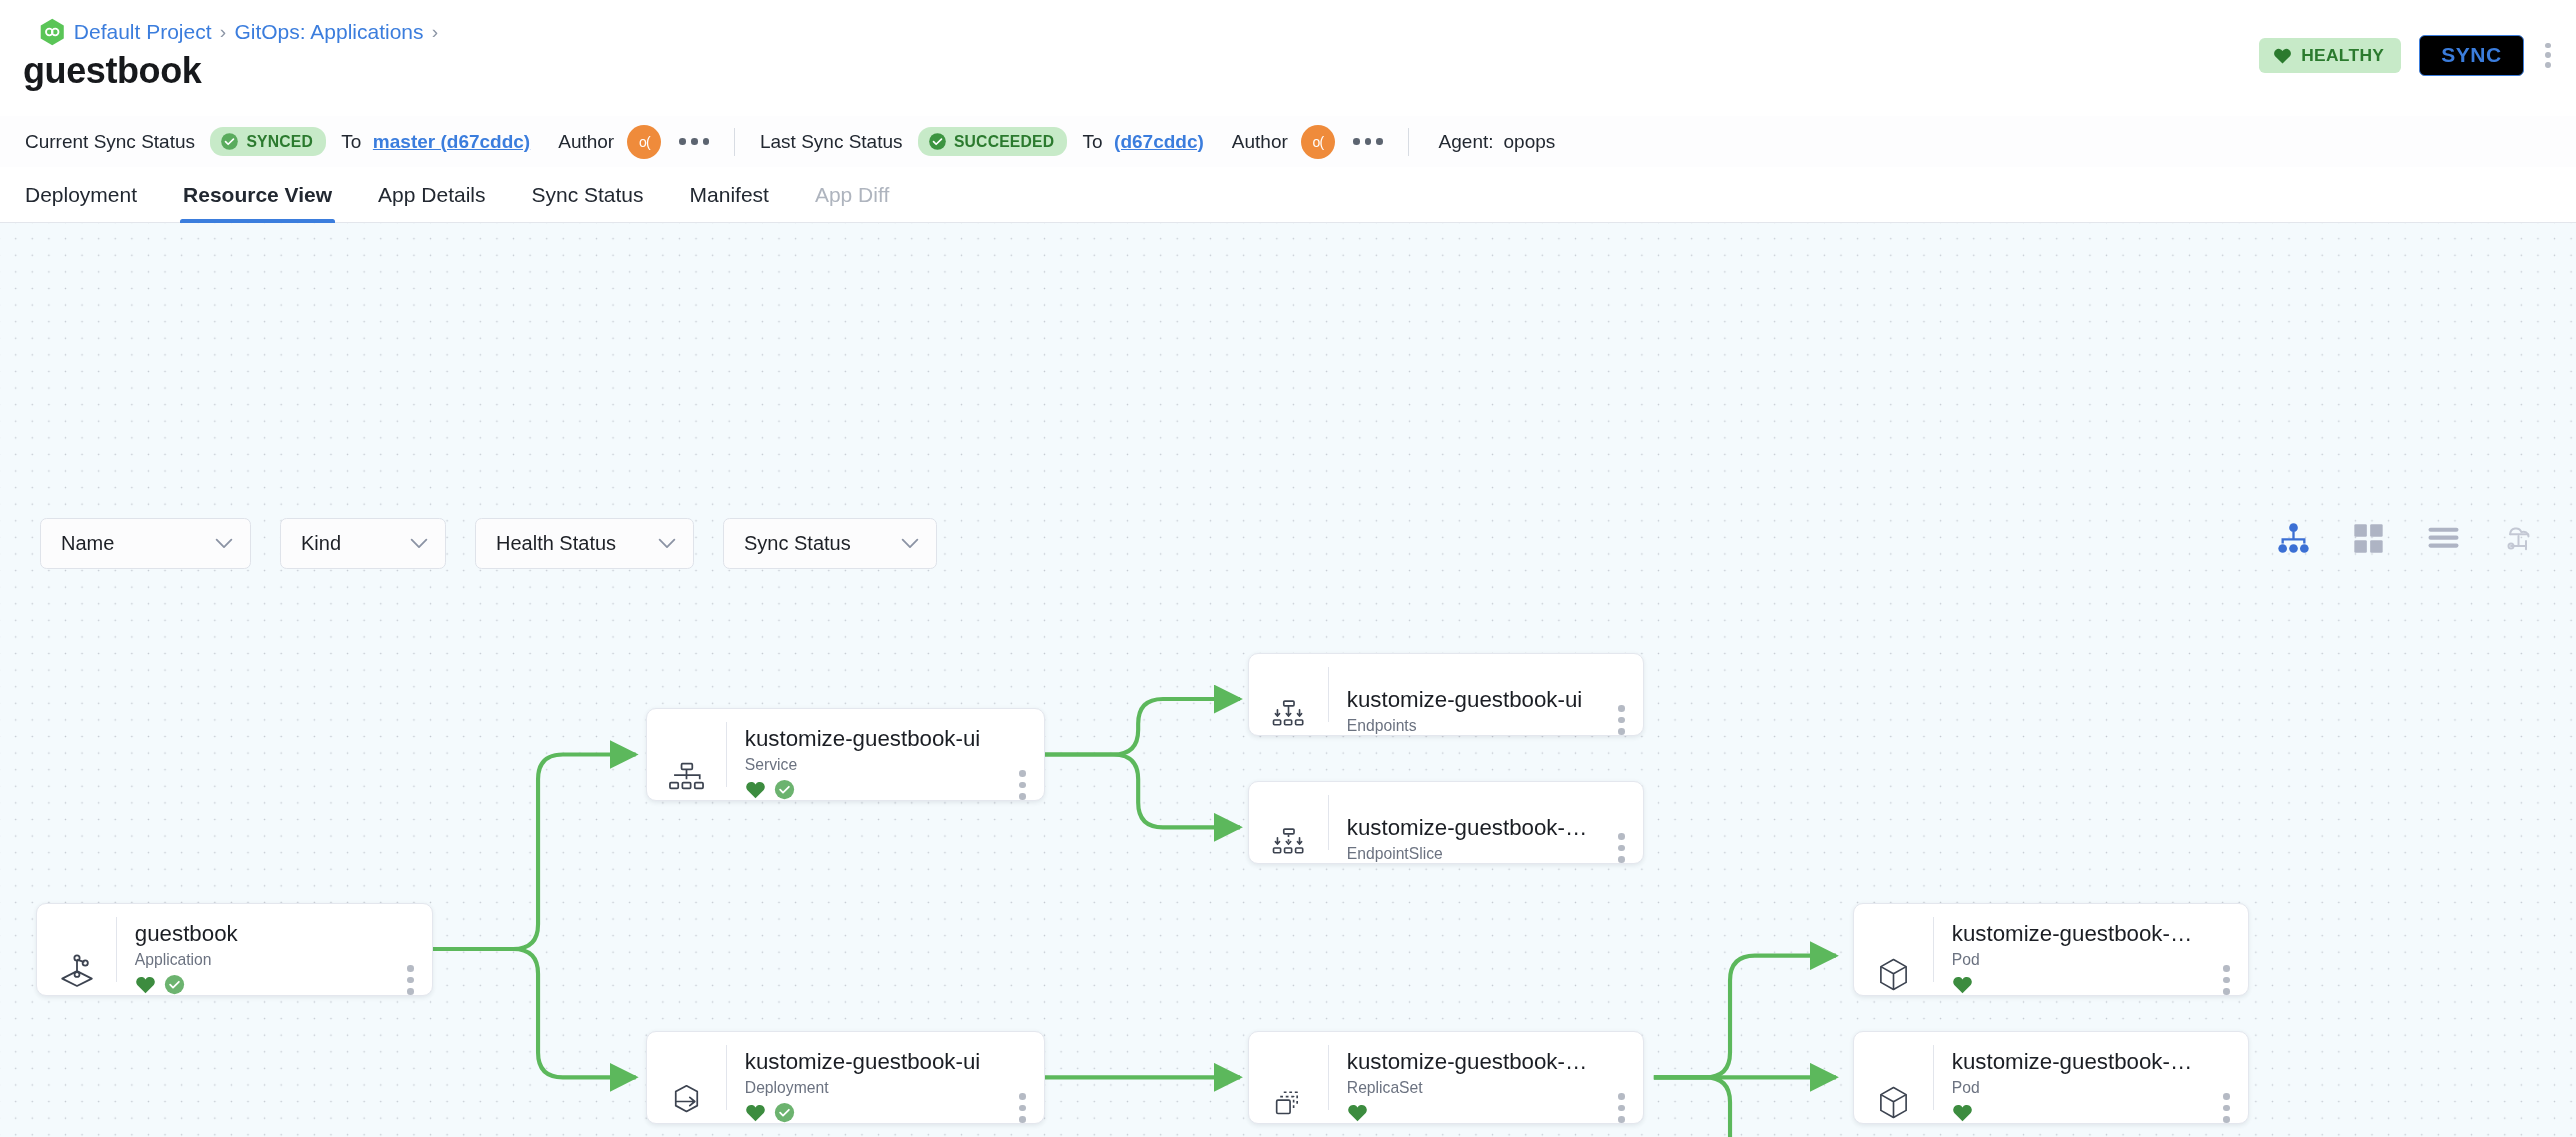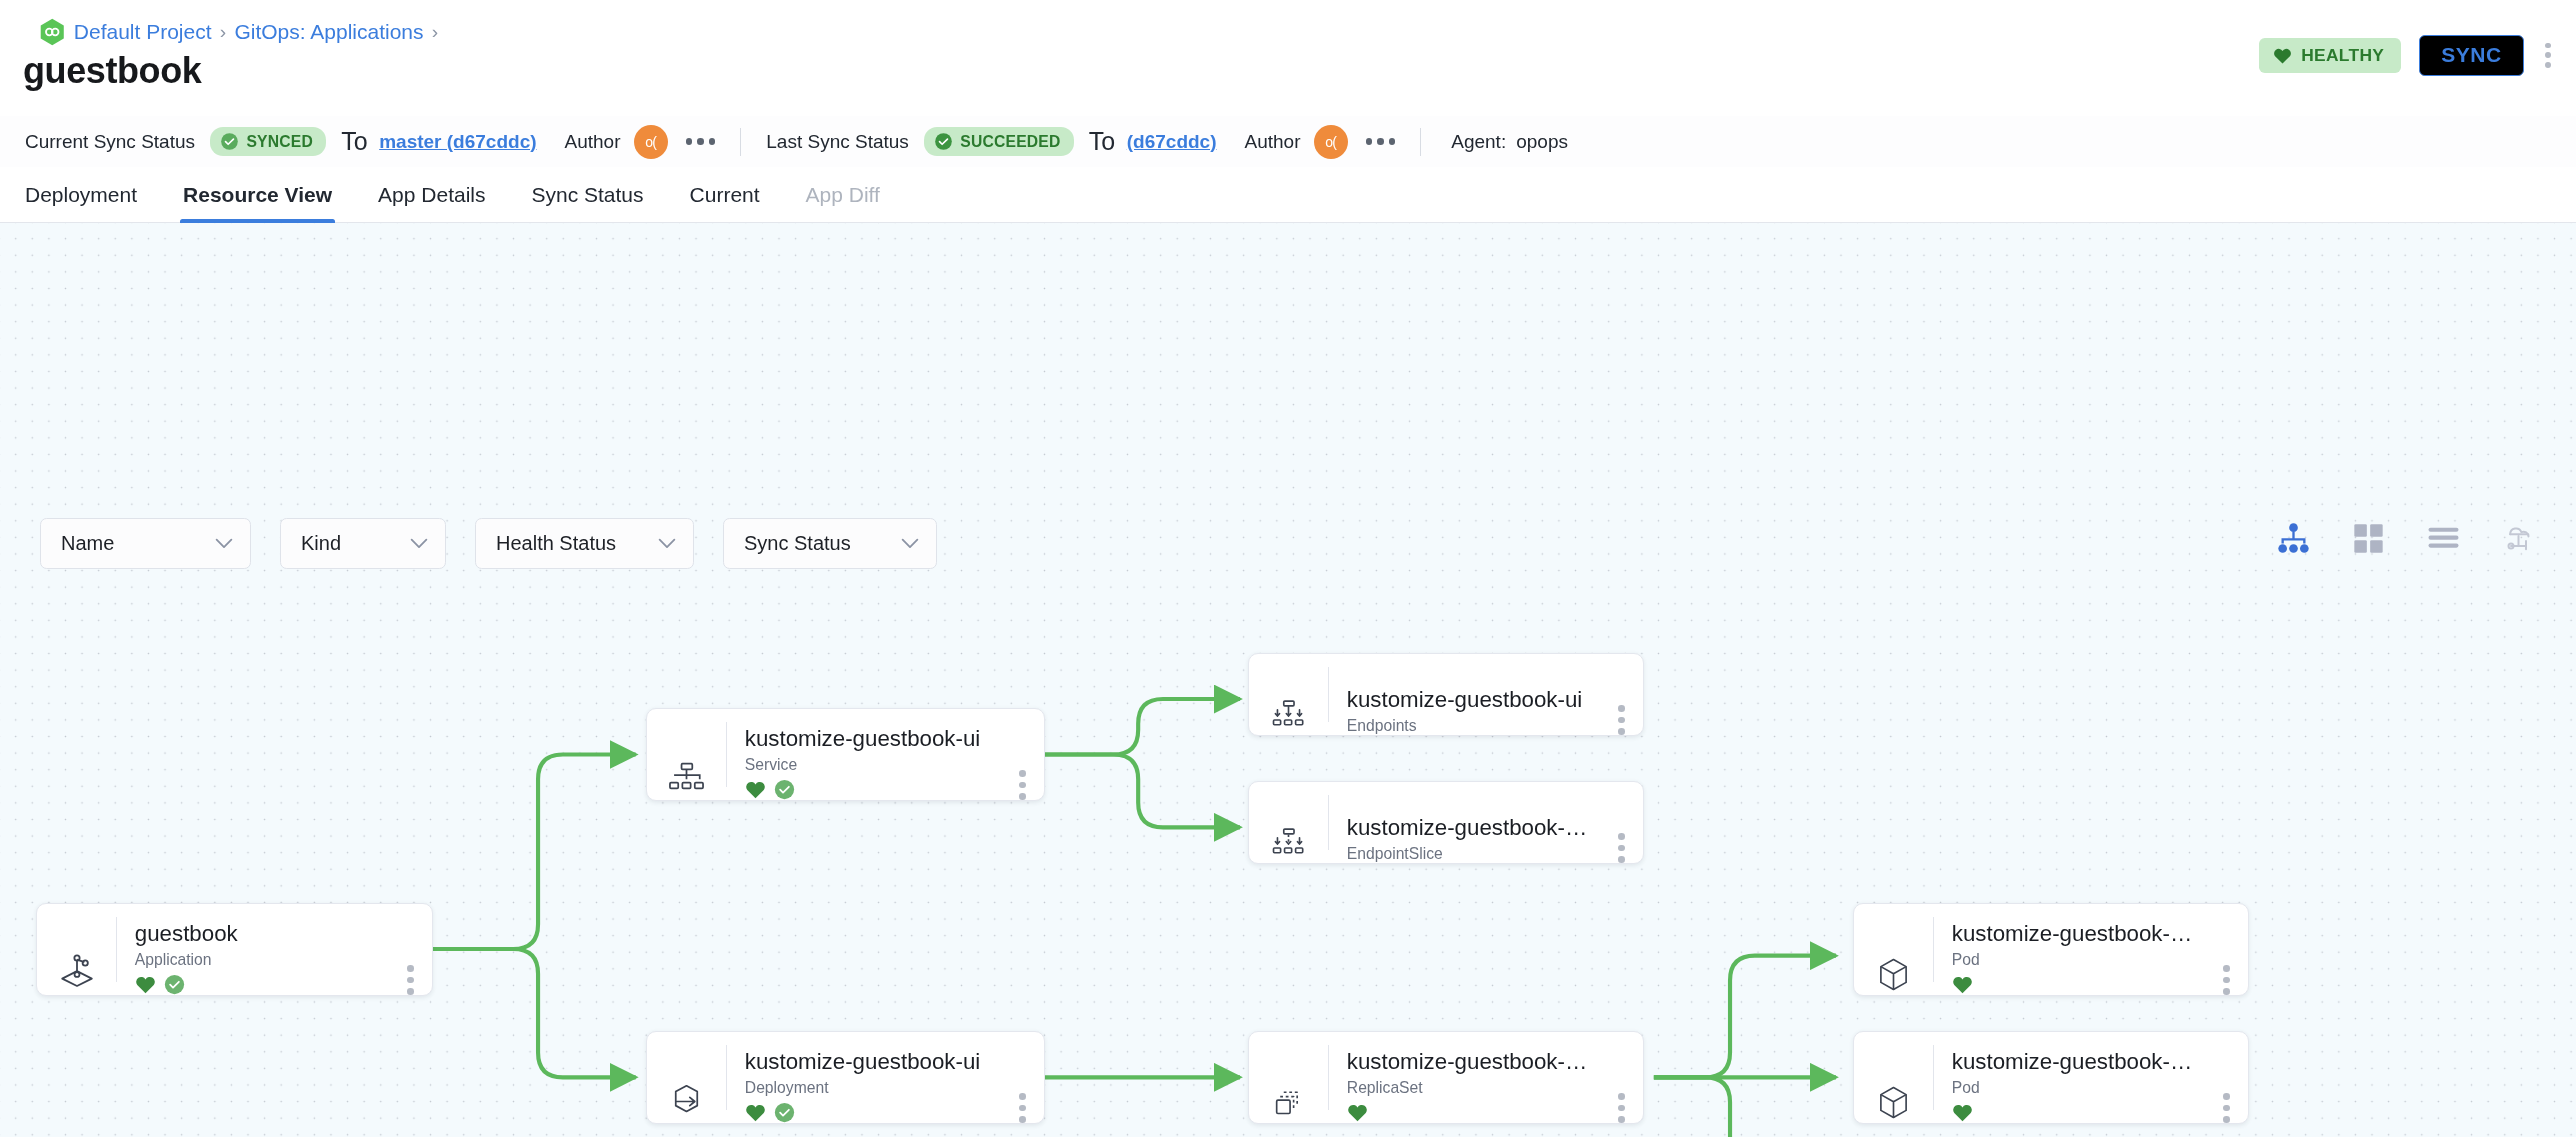--- a/index.html
+++ b/index.html
@@ -53,21 +53,21 @@
     position: relative; height: 51px; background: #fdfdfe;
     display: flex; align-items: center; padding-left: 25px; gap: 0;
   }
   .st-label { font-size: 19px; color: #222831; white-space: nowrap; }
   .chip {
     display: inline-flex; align-items: center; gap: 7.4px;
     background: #c7eac8; border-radius: 13px; padding: 5px 13.2px 5px 10px;
     margin: 0 15px; color: #2b7a2e; font-size: 15.7px; font-weight: bold; letter-spacing: 0.2px;
   }
   .chk-circle { width: 19px; height: 19px; display: block; }
-  .st-to { font-size: 25px; color: #222831; margin-right: 11.6px; }
+  .st-to { font-size: 19px; color: #222831; margin-right: 11.6px; }
   .st-rev { font-size: 19px; color: #3b7ddd; font-weight: bold; white-space: nowrap; }
   .st-author { font-size: 19px; color: #222831; margin-left: 28px; margin-right: 13.2px; }
   .avatar {
     width: 34px; height: 34px; border-radius: 50%; background: #ef8b3b;
     color: #fff; font-size: 14px; display: flex; align-items: center; justify-content: center;
     letter-spacing: -0.8px; overflow: hidden;
   }
   .kebab-h { display: flex; gap: 5px; margin-left: 18px; cursor: pointer; }
   .kebab-h i { width: 6.6px; height: 6.6px; border-radius: 50%; background: #5c6470; display: block; }
   .vdiv { width: 0.8px; height: 28px; background: #d8dce3; margin: 0 25px; }
@@ -216,21 +216,21 @@
 
   <span class="st-agent">Agent:</span>
   <span class="st-agent" style="margin-left:10px">opops</span>
 </div>
 
 <div class="tabs">
   <div class="tab">Deployment</div>
   <div class="tab active">Resource View</div>
   <div class="tab">App Details</div>
   <div class="tab">Sync Status</div>
-  <div class="tab">Current</div>
+  <div class="tab">Manifest</div>
   <div class="tab disabled">App Diff</div>
 </div>
 
 <div class="canvas">
 
   <div class="filters">
     <div class="filter">
       <span>Name</span>
       <svg class="chev" viewBox="0 0 22 13">
           <path d="M2 2l9 9 9-9" fill="none" stroke="#8b93a4" stroke-width="2.2" stroke-linecap="round" stroke-linejoin="round"></path>

